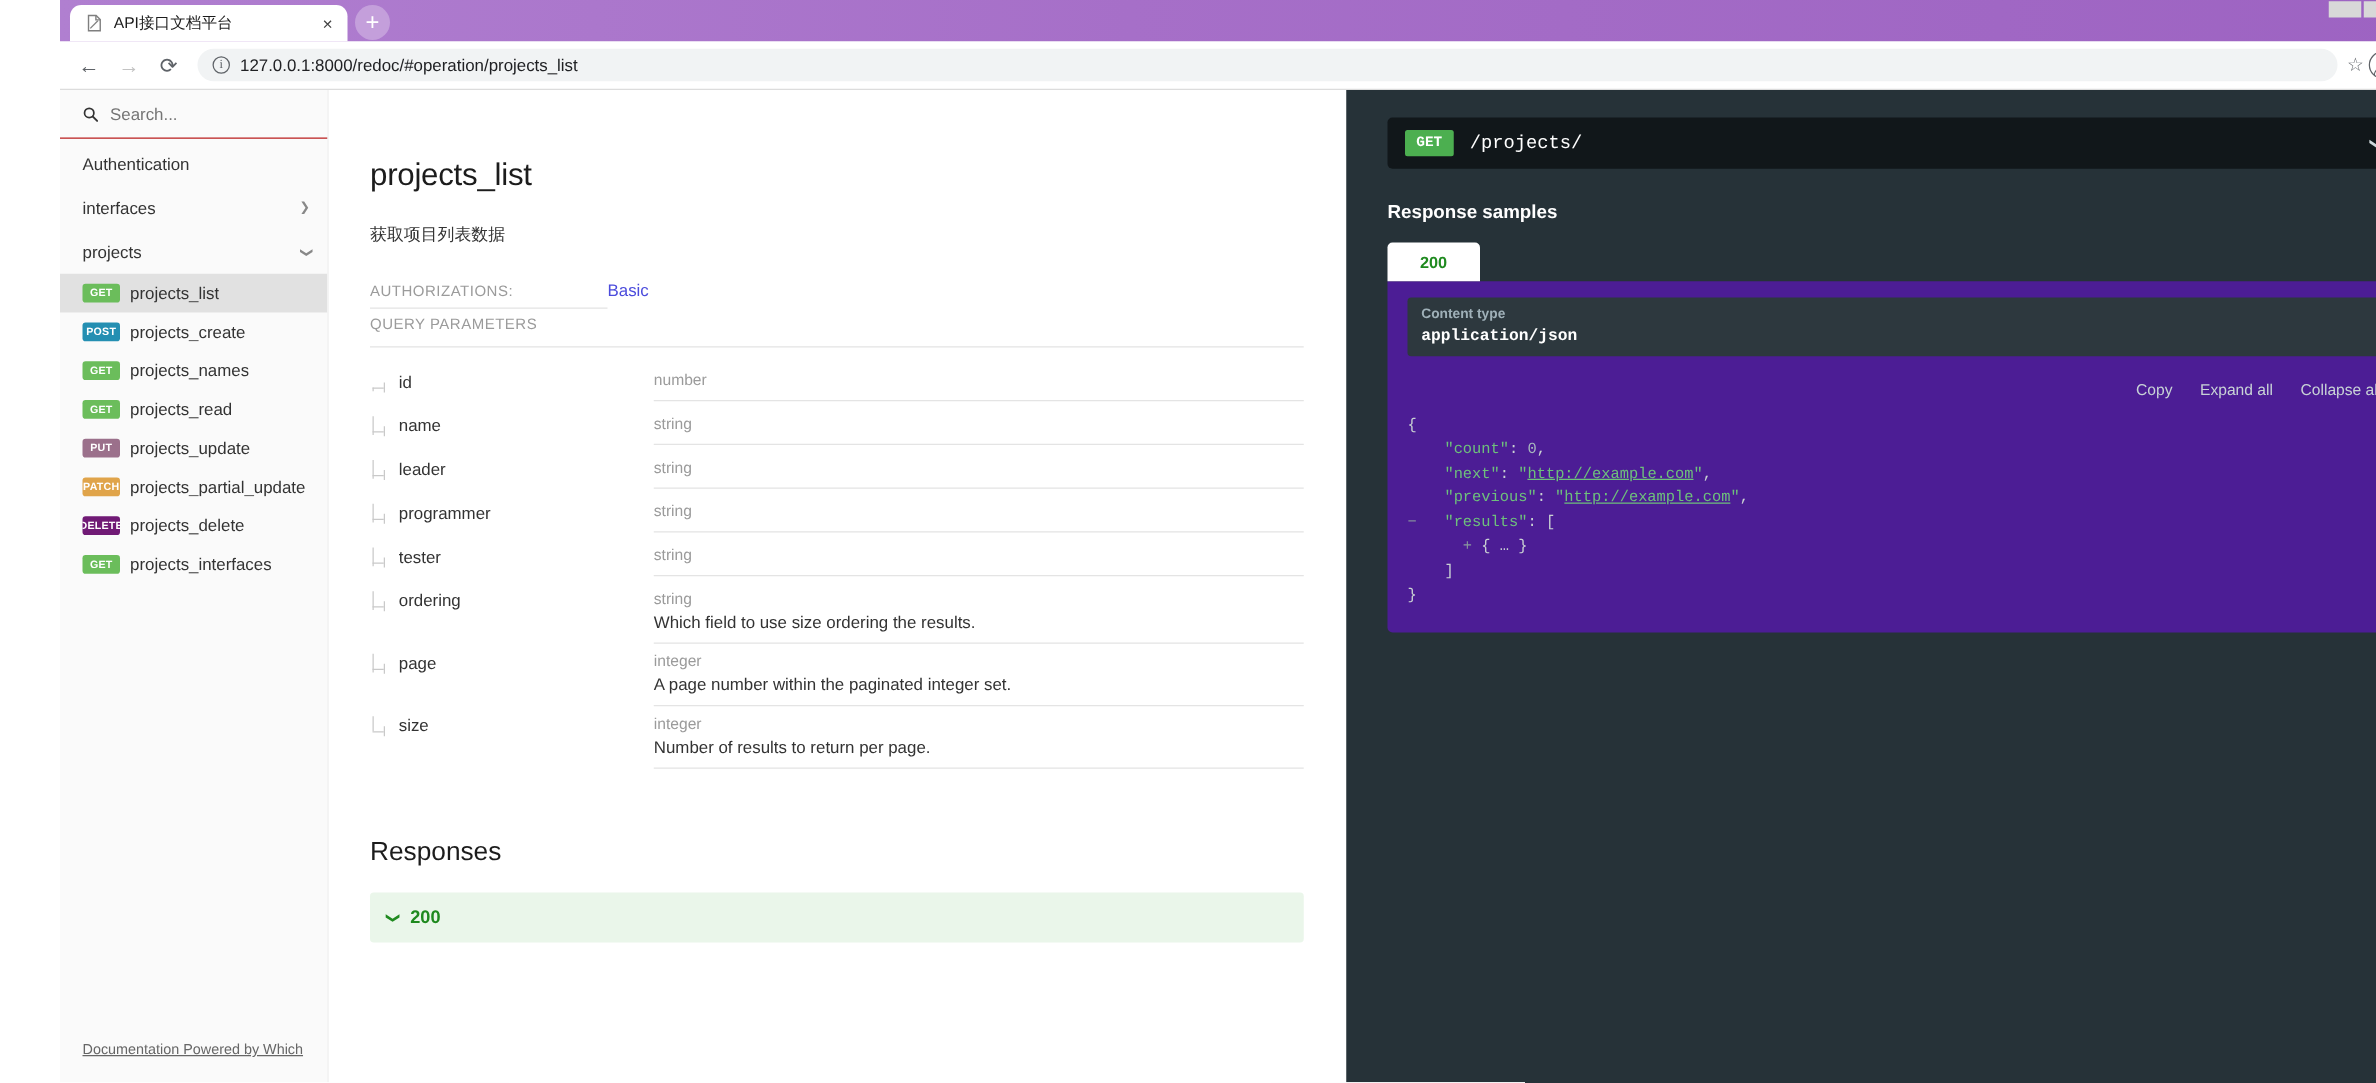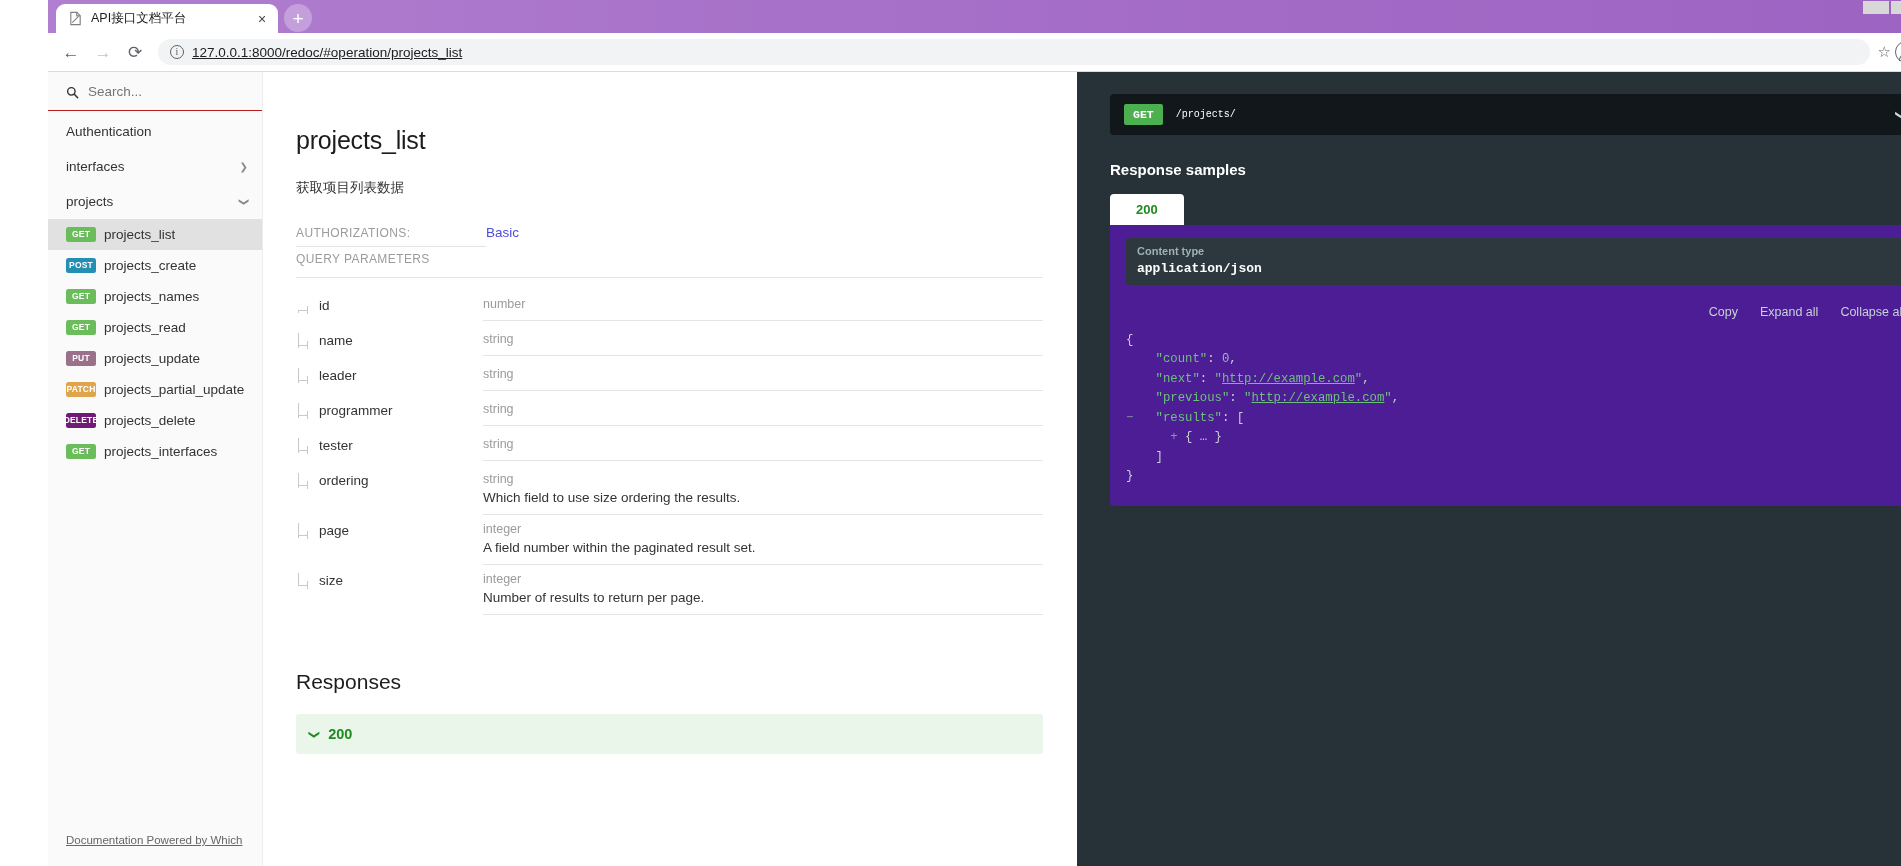--- a/index.html
+++ b/index.html
@@ -67,21 +67,21 @@
     background: #f1f3f4; border-radius: 13px;
     display: flex; align-items: center; gap: 8px;
     padding: 0 12px;
   }
   .omni-info {
     width: 14px; height: 14px; border-radius: 50%;
     border: 1.3px solid #5f6368; color: #5f6368;
     font-size: 10px; line-height: 12px; text-align: center;
     font-family: "Liberation Serif", serif; flex: 0 0 14px;
   }
-  .omni-url { font-size: 13.5px; color: #202124; white-space: nowrap; text-decoration: underline; }
+  .omni-url { font-size: 13.5px; color: #202124; white-space: nowrap; }
   .tb-right { display: flex; align-items: center; gap: 4px; }
   .star { color: #5f6368; font-size: 15px; }
   .avatar-btn {
     width: 22px; height: 22px; border-radius: 50%;
     border: 1.6px solid #5f6368; position: relative;
   }
   .avatar-btn::before {
     content:""; position:absolute; left:50%; top:3.5px; transform:translateX(-50%);
     width:6px; height:6px; border-radius:50%; border:1.6px solid #5f6368;
   }
@@ -185,20 +185,21 @@
     padding-bottom: 6px;
     text-align: center;
   }
   .meta-row.qp .meta-label { color: #9b9b9b; }
   .section-rule { border-bottom: 1px solid #e4e4e4; }
 
   .params { position: relative; margin-top: 12px; }
   .param {
     display: flex; align-items: flex-start;
     min-height: 35px;
+    gap: 40px;
   }
   .param-name-col {
     width: 187px; flex: 0 0 187px;
     display: flex; align-items: flex-start; gap: 0;
     padding-top: 8px; position: relative;
   }
   .tree {
     width: 16px; flex: 0 0 16px; align-self: stretch; position: relative;
   }
   .tree::before {
@@ -246,21 +247,21 @@
     position: relative;
   }
   .endpoint-verb {
     background: #4caf50; color: #fff;
     font-size: 11.5px; font-weight: 700;
     padding: 4px 9px; border-radius: 2px;
     font-family: "Liberation Mono", monospace;
   }
   .endpoint-path {
     font-family: "Liberation Mono", monospace;
-    font-size: 10px; color: #ffffff; flex: 1;
+    font-size: 15px; color: #ffffff; flex: 1;
   }
   .endpoint-chev { color: #cfd8dc; font-size: 12px; transform: rotate(90deg); display:inline-block; }
 
   .rp-title { color: #ffffff; font-size: 15px; font-weight: 700; margin-bottom: 16px; }
   .tabs-row { display: flex; }
   .code-tab {
     background: #ffffff; color: #1f8a1f;
     font-size: 13px; font-weight: 700;
     padding: 8px 26px; border-radius: 4px 4px 0 0;
   }
@@ -495,21 +496,21 @@
 
           <div class="param">
             <div class="param-name-col">
               <span class="tree">
                   <span class="tick"></span>
                 </span>
               <span class="param-name">page</span>
             </div>
             <div class="param-body">
               <div class="param-type">integer</div>
-              <div class="param-desc">A field number within the paginated result set.</div>
+              <div class="param-desc">A page number within the paginated integer set.</div>
             </div>
           </div>
 
           <div class="param">
             <div class="param-name-col">
               <span class="tree">
                   <span class="tick"></span>
                 </span>
               <span class="param-name">size</span>
             </div>

